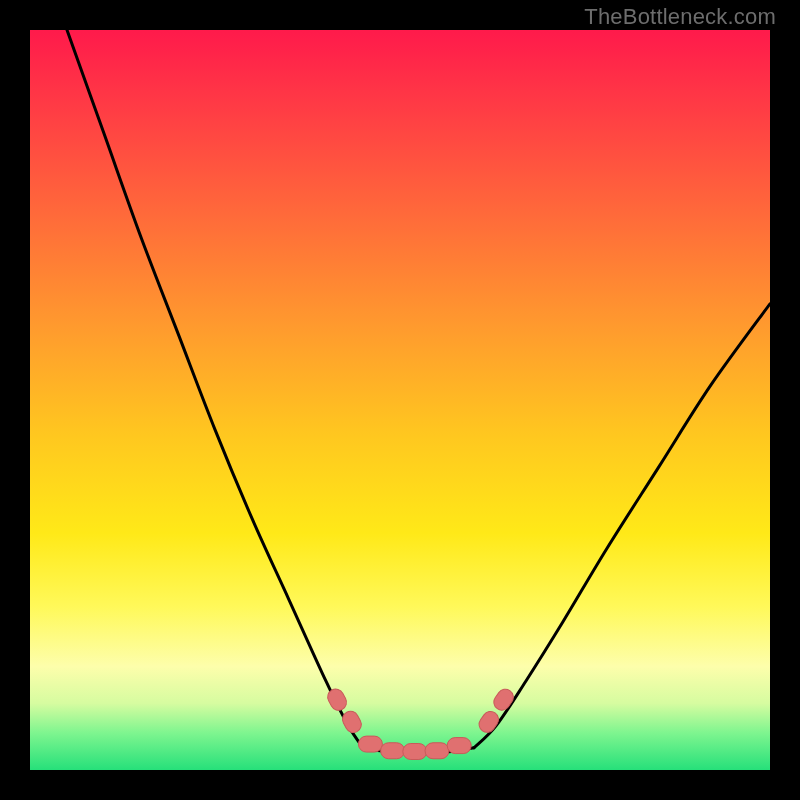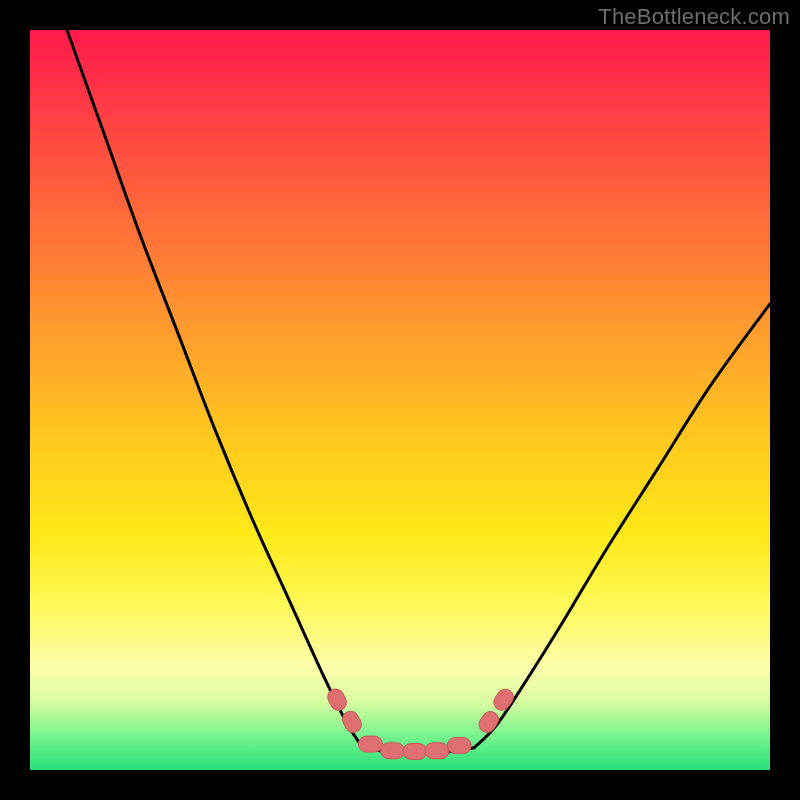--- a/index.html
+++ b/index.html
@@ -42,21 +42,21 @@
   svg.overlay {
     position: absolute;
     left: 0;
     top: 0;
     width: 740px;
     height: 740px;
   }
   .watermark {
     position: absolute;
     top: 4px;
-    right: 10px;
+    right: 24px;
     color: #6d6d6d;
     font-size: 22px;
     font-weight: 500;
     letter-spacing: 0.2px;
     user-select: none;
   }
 </style>
 </head>
 <body>
 

